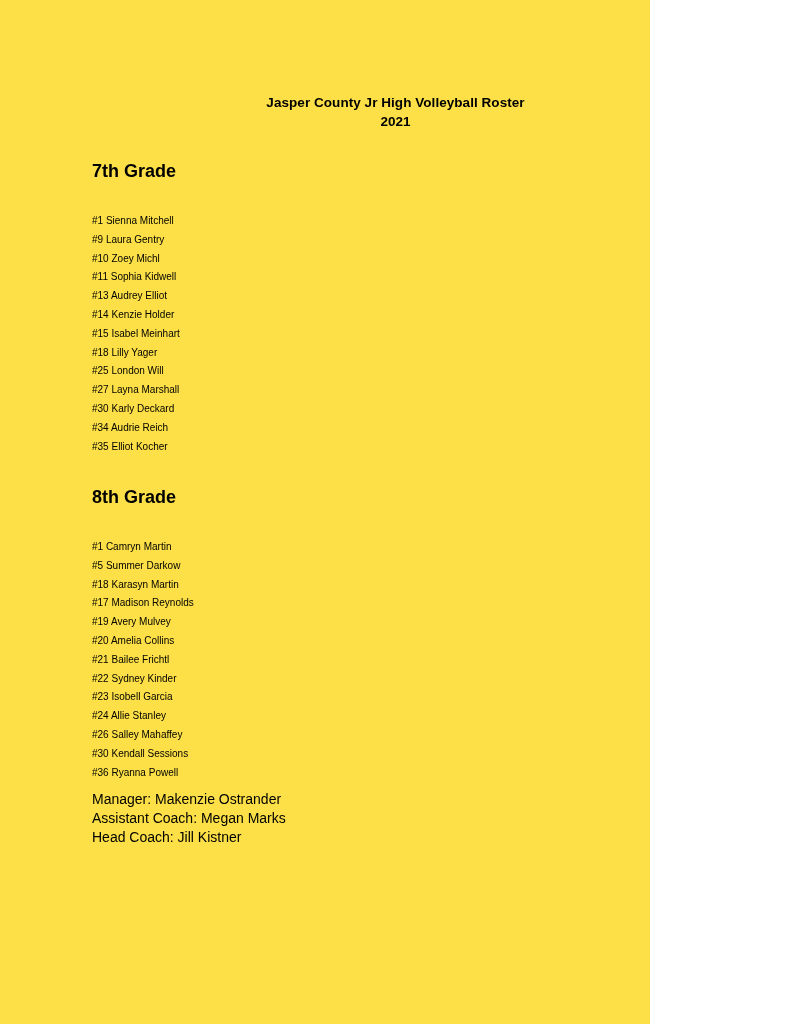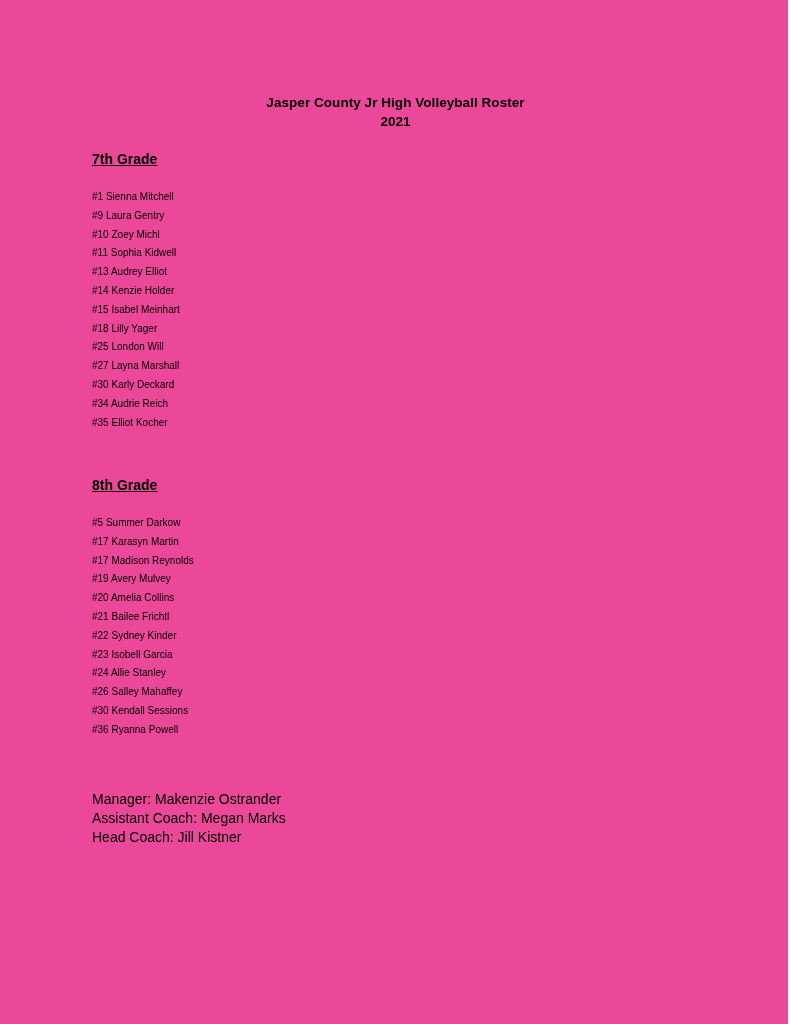--- a/index.html
+++ b/index.html
@@ -6,23 +6,23 @@
     margin: 0;
     padding: 0;
     background: #ffffff;
   }
   body {
     font-family: "Liberation Sans", sans-serif;
     color: #000000;
   }
   .page {
     position: relative;
-    width: 788px;
+    width: 650px;
     height: 1024px;
-    background: #ec4899;
+    background: #fde047;
     overflow: hidden;
     box-sizing: border-box;
   }
   .doc-title {
     position: absolute;
     left: 0;
     top: 93px;
     width: 791px;
     text-align: center;
     font-size: 13.5px;
@@ -32,26 +32,25 @@
   }
   .doc-title .line {
     display: block;
   }
   .section {
     position: absolute;
     left: 0;
     width: 620px;
   }
   .section-heading {
-    font-size: 14px;
+    font-size: 18px;
     font-weight: bold;
-    text-decoration: underline;
     line-height: 19px;
     display: inline-block;
-    margin: 0;
+    margin: 12px;
     padding: 0;
   }
   .roster-list {
     list-style: none;
     margin: 8px;
     padding: 0;
     font-size: 10px;
     line-height: 18.8px;
   }
   .roster-list li {
@@ -93,22 +92,23 @@
       <li>#27 Layna Marshall</li>
       <li>#30 Karly Deckard</li>
       <li>#34 Audrie Reich</li>
       <li>#35 Elliot Kocher</li>
     </ul>
   </div>
 
   <div class="section" style="top:476px;">
     <div class="section-heading" style="margin-left:92px;">8th Grade</div>
     <ul class="roster-list" style="margin-left:92px; margin-top:19px;">
+      <li>#1 Camryn Martin</li>
       <li>#5 Summer Darkow</li>
-      <li>#17 Karasyn Martin</li>
+      <li>#18 Karasyn Martin</li>
       <li>#17 Madison Reynolds</li>
       <li>#19 Avery Mulvey</li>
       <li>#20 Amelia Collins</li>
       <li>#21 Bailee Frichtl</li>
       <li>#22 Sydney Kinder</li>
       <li>#23 Isobell Garcia</li>
       <li>#24 Allie Stanley</li>
       <li>#26 Salley Mahaffey</li>
       <li>#30 Kendall Sessions</li>
       <li>#36 Ryanna Powell</li>

